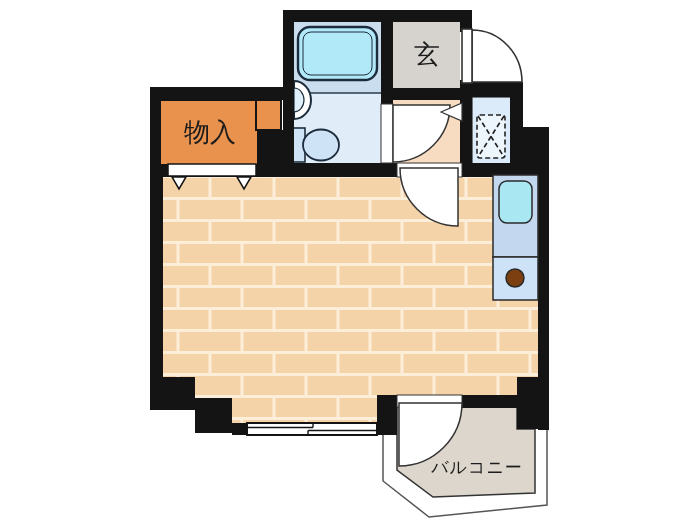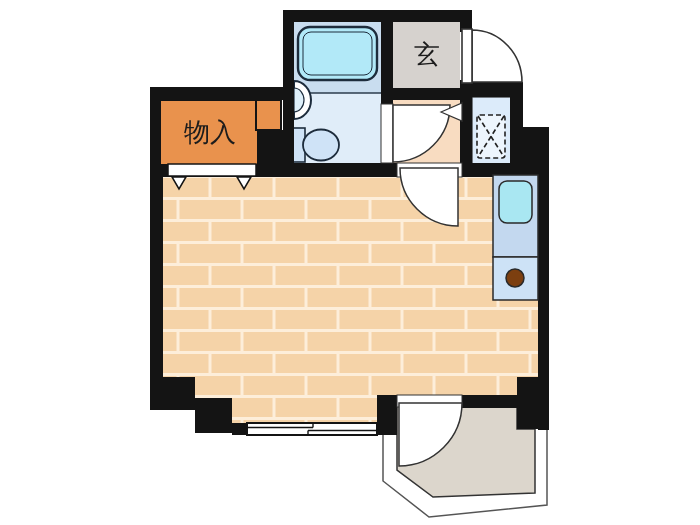--- a/index.html
+++ b/index.html
@@ -124,13 +124,14 @@
   </g>
 
   <g>
     <rect x="247" y="423" width="130" height="12" fill="#ffffff" stroke="#141414" stroke-width="2"></rect>
     <path d="M247,427.5 H313 M308,430.5 H377 M313,423 V427.5 M308,430.5 V435" fill="none" stroke="#141414" stroke-width="1.4"></path>
   </g>
 </svg>
 
   <div class="lbl lbl-storage" style="left:210px;top:132px;text-align:right;">物入</div>
   <div class="lbl lbl-entrance" style="left:427px;top:54px;">玄</div>
+  <div class="lbl lbl-balcony" style="left:477px;top:467px;">バルコニー</div>
 </div>
 
 </body></html>

